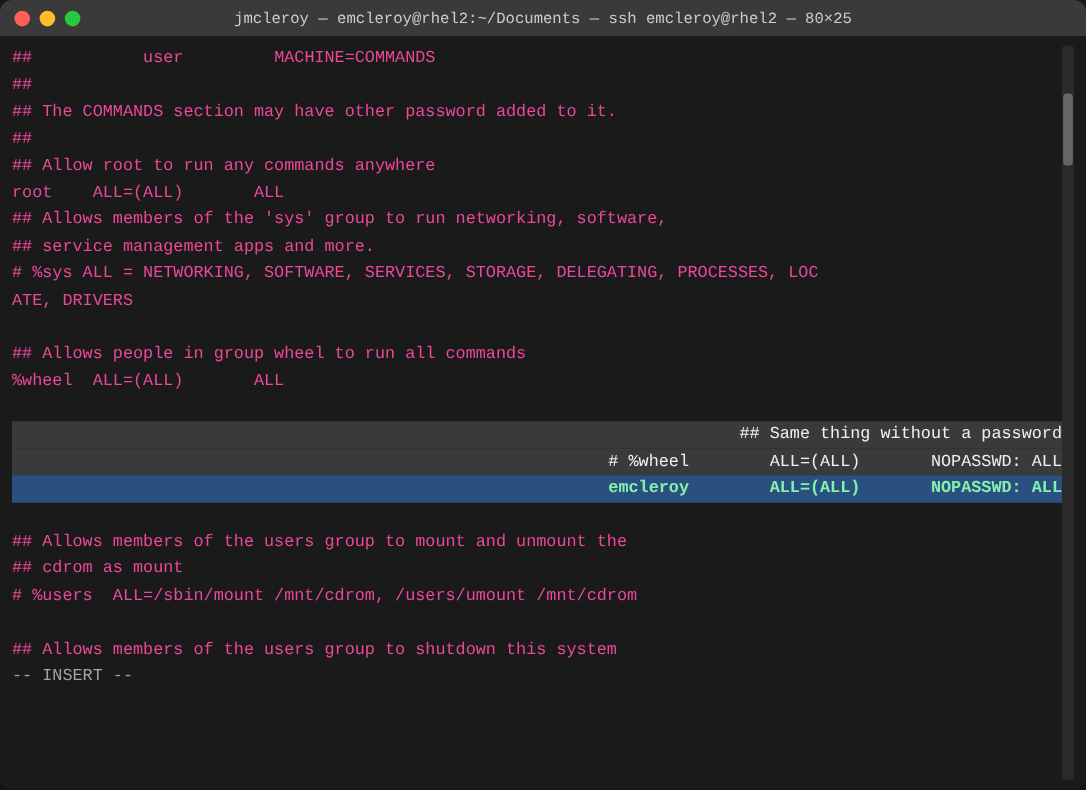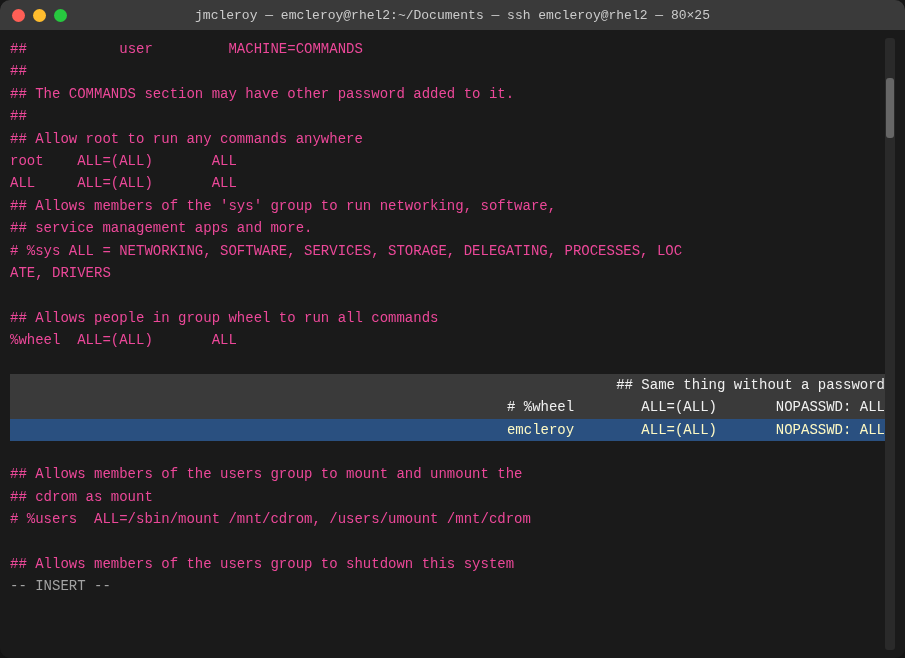--- a/index.html
+++ b/index.html
@@ -125,21 +125,22 @@
 
     .highlight-row {
       background: #3a3a3a;
       display: block;
       white-space: pre;
       text-align: right;
     }
 
     .highlight-blue {
       background: #2a5080;
-      color: #fef9c3;
+      color: #86efac;
+      font-weight: bold;
     }
 
     .insert-line {
       color: #a3a3a3;
       white-space: pre;
       display: block;
     }
   </style>
 </head>
 <body>
@@ -154,21 +155,20 @@
     <div class="titlebar-title">jmcleroy — emcleroy@rhel2:~/Documents — ssh emcleroy@rhel2 — 80×25</div>
   </div>
   <div class="terminal-body">
     <div class="terminal-content">
       <span class="line line-normal">##	     user	  MACHINE=COMMANDS</span>
       <span class="line line-normal">##</span>
       <span class="line line-normal">## The COMMANDS section may have other password added to it.</span>
       <span class="line line-normal">##</span>
       <span class="line line-normal">## Allow root to run any commands anywhere</span>
       <span class="line line-normal">root    ALL=(ALL)       ALL</span>
-      <span class="line line-normal">ALL     ALL=(ALL)       ALL</span>
       <span class="line line-normal">## Allows members of the 'sys' group to run networking, software,</span>
       <span class="line line-normal">## service management apps and more.</span>
       <span class="line line-normal"># %sys ALL = NETWORKING, SOFTWARE, SERVICES, STORAGE, DELEGATING, PROCESSES, LOC</span>
       <span class="line line-normal">ATE, DRIVERS</span>
       <span class="line line-normal">&nbsp;</span>
       <span class="line line-normal">## Allows people in group wheel to run all commands</span>
       <span class="line line-normal">%wheel  ALL=(ALL)       ALL</span>
       <span class="line line-normal">&nbsp;</span>
       <span class="highlight-row">## Same thing without a password</span>
       <span class="highlight-row"># %wheel        ALL=(ALL)       NOPASSWD: ALL</span>

